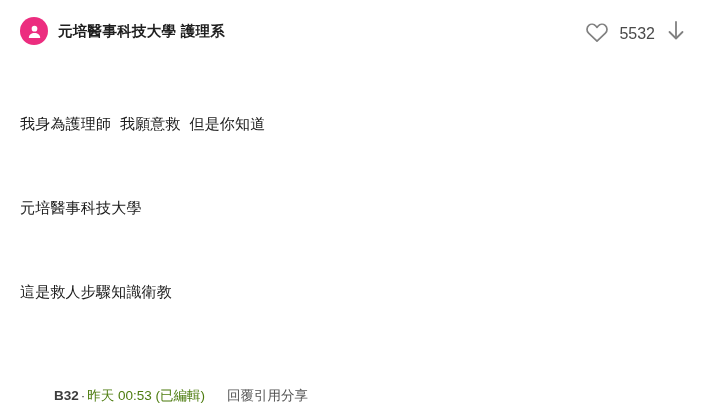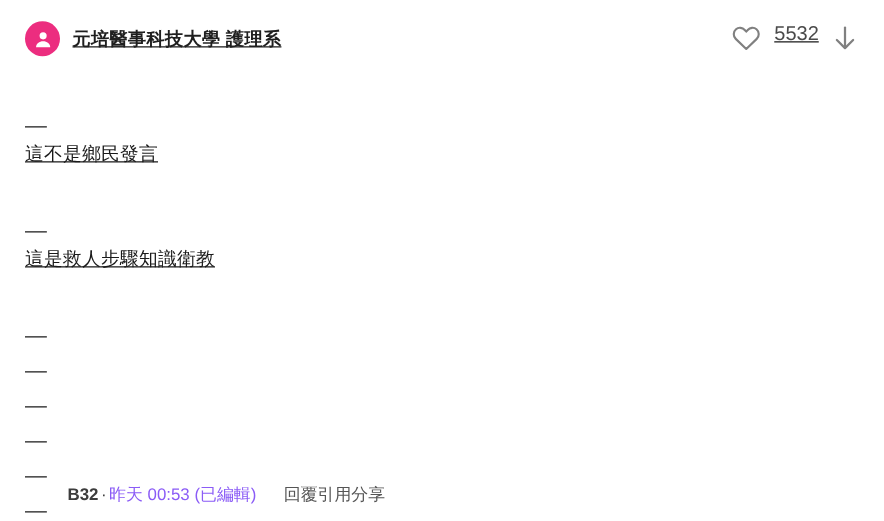--- a/index.html
+++ b/index.html
@@ -13,21 +13,20 @@
     font-family: "Liberation Sans", sans-serif;
     color: #1a1a1a;
     overflow: hidden;
   }
   .comment {
     position: relative;
     width: 707px;
     height: 417px;
     box-sizing: border-box;
     padding: 16px 20px 0 20px;
-    text-decoration: underline;
   }
   .header-row {
     display: flex;
     align-items: center;
     height: 30px;
     margin-bottom: 6px;
   }
   .avatar {
     width: 28px;
     height: 28px;
@@ -43,21 +42,21 @@
   .author {
     font-size: 14.5px;
     font-weight: bold;
     color: #1f1f1f;
     letter-spacing: 0.3px;
     white-space: nowrap;
   }
   .header-right {
     margin-left: auto;
     display: flex;
-    align-items: flex-start;
+    align-items: flex-end;
     gap: 10px;
   }
   .heart-icon svg { display: block; }
   .like-count {
     font-size: 16px;
     color: #4a4a4a;
     min-width: 34px;
   }
   .down-arrow svg { display: block; }
 
@@ -85,21 +84,21 @@
     color: #3c3c3c;
     font-weight: bold;
     white-space: nowrap;
   }
   .meta .dot {
     font-weight: normal;
     padding: 0 2px;
   }
   .meta .time {
     font-weight: normal;
-    color: #8b5cf6;
+    color: #4d7c0f;
   }
   .actions {
     display: flex;
     margin-left: 22px;
   }
   .action {
     color: #555;
     cursor: pointer;
     white-space: nowrap;
   }
@@ -128,21 +127,22 @@
       <span class="down-arrow">
         <svg width="22" height="24" viewBox="0 0 22 24" aria-hidden="true">
           <line x1="11" y1="3" x2="11" y2="19" stroke="#808080" stroke-width="1.8" stroke-linecap="round"></line>
           <polyline points="4.5,13 11,19.5 17.5,13" fill="none" stroke="#808080" stroke-width="1.8" stroke-linecap="round" stroke-linejoin="round"></polyline>
         </svg>
       </span>
     </div>
   </div>
 
   <div class="body-text">
-    <p class="line">這不是鄉民發言</p>
+    <p class="line">我身為護理師  我願意救  但是你知道</p>
+    <p class="line">元培醫事科技大學</p>
     <p class="line">這是救人步驟知識衛教</p>
     
     
     
     
     
     
     
   </div>
 

